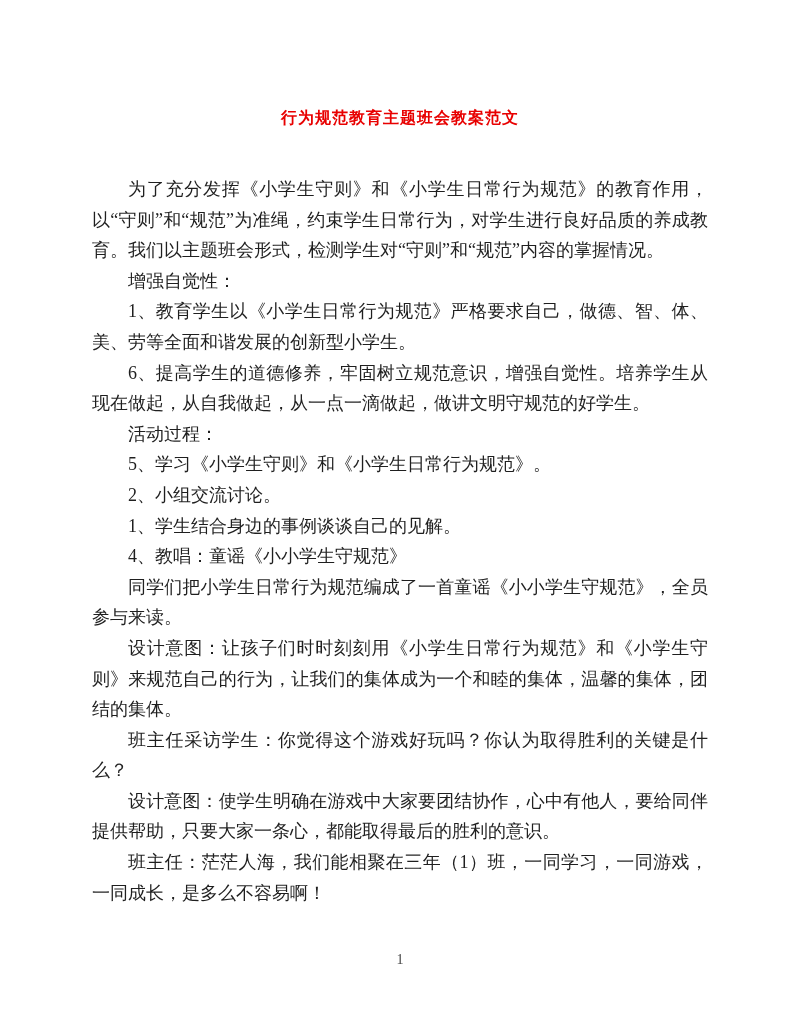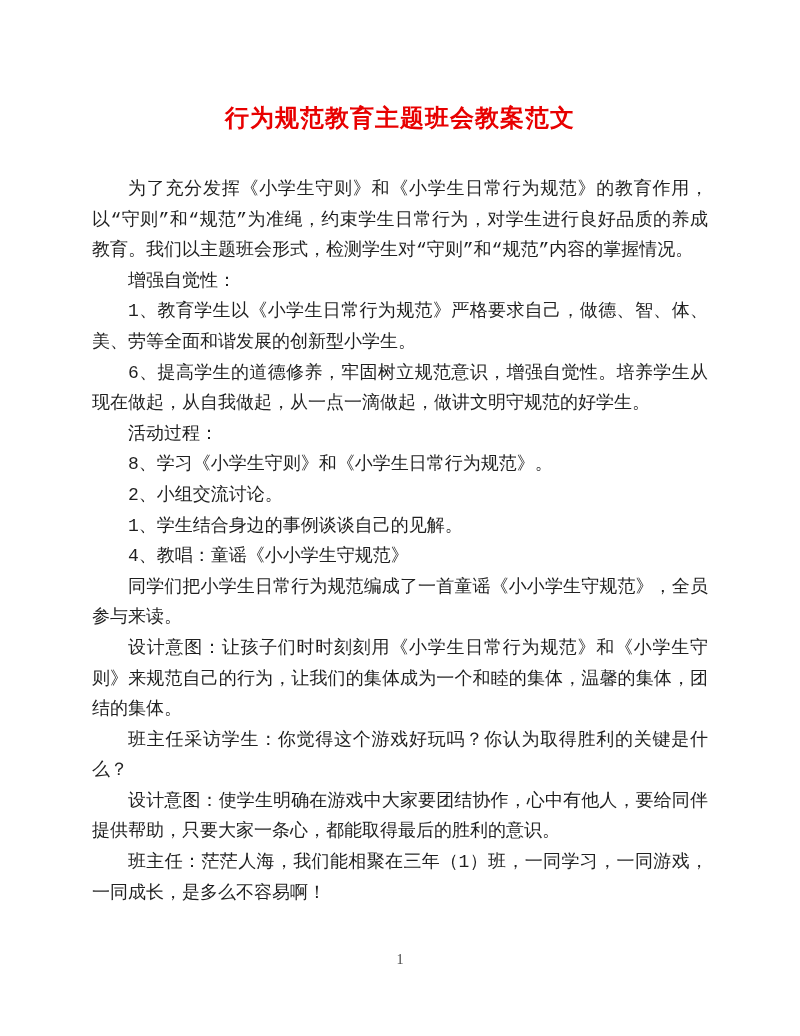--- a/index.html
+++ b/index.html
@@ -10,28 +10,27 @@
     background: #ffffff;
     overflow: hidden;
     font-family: "Liberation Serif", "DejaVu Serif", serif;
   }
   .doc-title {
     margin: 0;
     padding-top: 102px;
     text-align: center;
     font-family: "Liberation Sans", "DejaVu Sans", sans-serif;
     font-weight: bold;
-    font-size: 24px;
+    font-size: 16px;
     line-height: 32px;
     color: #e80000;
     letter-spacing: 1px;
   }
   .content {
     padding: 40px 92px 0 92px;
-    font-family: Liberation Mono, monospace;
   }
   .content p {
     margin: 0;
     font-size: 18px;
     line-height: 30.6px;
     color: #1f1f1f;
     text-align: justify;
     text-justify: inter-character;
     text-indent: 2em;
   }
@@ -51,21 +50,21 @@
 <body>
 
 <div class="page">
   <h1 class="doc-title">行为规范教育主题班会教案范文</h1>
   <div class="content">
     <p>为了充分发挥《小学生守则》和《小学生日常行为规范》的教育作用，以“守则”和“规范”为准绳，约束学生日常行为，对学生进行良好品质的养成教育。我们以主题班会形式，检测学生对“守则”和“规范”内容的掌握情况。</p>
     <p>增强自觉性：</p>
     <p>1、教育学生以《小学生日常行为规范》严格要求自己，做德、智、体、美、劳等全面和谐发展的创新型小学生。</p>
     <p>6、提高学生的道德修养，牢固树立规范意识，增强自觉性。培养学生从现在做起，从自我做起，从一点一滴做起，做讲文明守规范的好学生。</p>
     <p>活动过程：</p>
-    <p>8、学习《小学生守则》和《小学生日常行为规范》。</p>
+    <p>5、学习《小学生守则》和《小学生日常行为规范》。</p>
     <p>2、小组交流讨论。</p>
     <p>1、学生结合身边的事例谈谈自己的见解。</p>
     <p>4、教唱：童谣《小小学生守规范》</p>
     <p>同学们把小学生日常行为规范编成了一首童谣《小小学生守规范》，全员参与来读。</p>
     <p>设计意图：让孩子们时时刻刻用《小学生日常行为规范》和《小学生守则》来规范自己的行为，让我们的集体成为一个和睦的集体，温馨的集体，团结的集体。</p>
     <p>班主任采访学生：你觉得这个游戏好玩吗？你认为取得胜利的关键是什么？</p>
     <p>设计意图：使学生明确在游戏中大家要团结协作，心中有他人，要给同伴提供帮助，只要大家一条心，都能取得最后的胜利的意识。</p>
     <p>班主任：茫茫人海，我们能相聚在三年（1）班，一同学习，一同游戏，一同成长，是多么不容易啊！</p>
   </div>
   <div class="page-footer">1</div>

